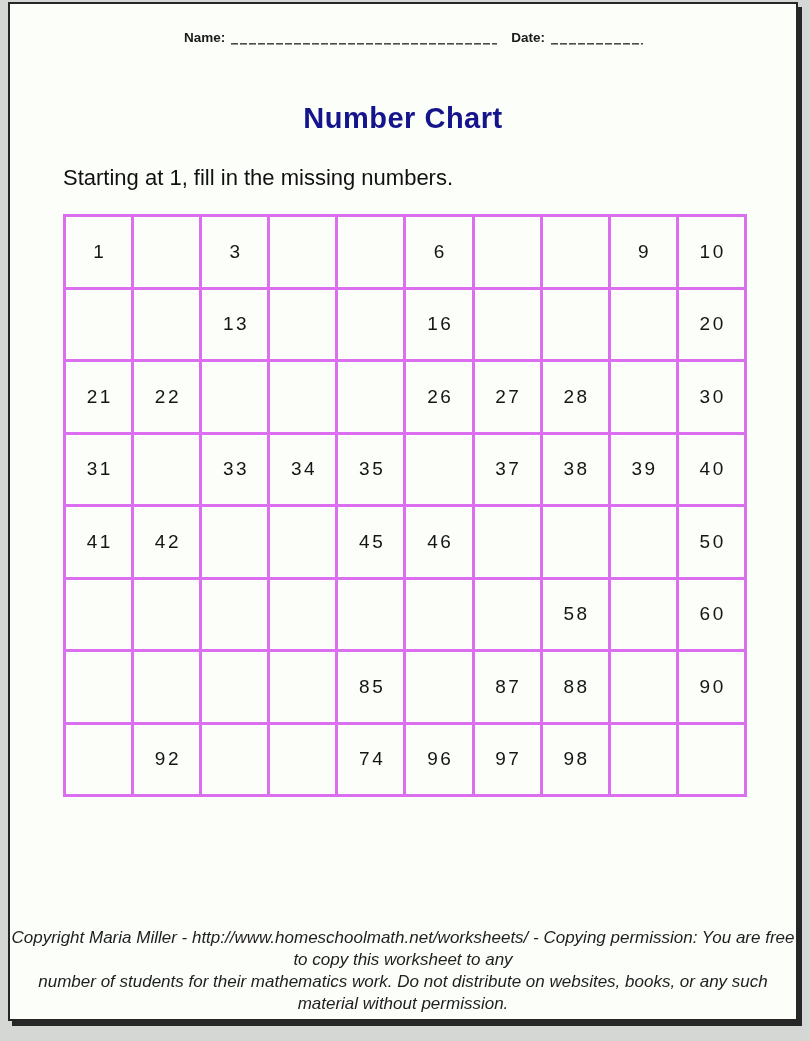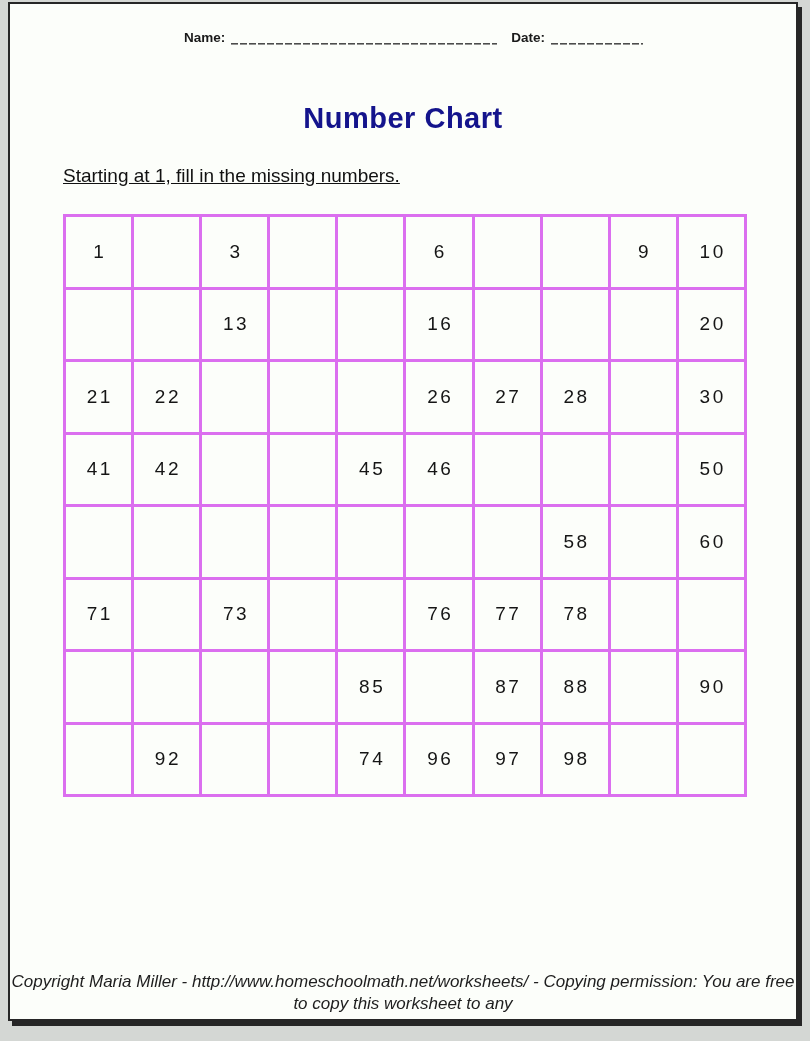--- a/index.html
+++ b/index.html
@@ -34,21 +34,21 @@
   }
   .name-line{width:266px;margin-right:14px;}
   .date-line{width:92px;}
   .page-title{
     position:absolute;top:98px;left:0;width:100%;
     text-align:center;font-size:29px;font-weight:bold;
     color:var(--title-color);letter-spacing:0.5px;
   }
   .instruction{
     position:absolute;top:161px;left:53px;
-    font-size:19px;color:#111;text-decoration:underline;
+    font-size:22px;color:#111;
   }
   table.number-grid{
     position:absolute;top:210px;left:53px;
     width:684px;height:583px;
     border-collapse:collapse;table-layout:fixed;
   }
   table.number-grid td{
     border:3px solid var(--grid-line);
     text-align:center;vertical-align:middle;
     font-size:19px;letter-spacing:2.5px;text-indent:2.5px;
@@ -108,20 +108,32 @@
           <td></td>
           <td></td>
           <td></td>
           <td>26</td>
           <td>27</td>
           <td>28</td>
           <td></td>
           <td>30</td>
         </tr>
         <tr>
+          <td>31</td>
+          <td></td>
+          <td>33</td>
+          <td>34</td>
+          <td>35</td>
+          <td></td>
+          <td>37</td>
+          <td>38</td>
+          <td>39</td>
+          <td>40</td>
+        </tr>
+        <tr>
           <td>41</td>
           <td>42</td>
           <td></td>
           <td></td>
           <td>45</td>
           <td>46</td>
           <td></td>
           <td></td>
           <td></td>
           <td>50</td>
@@ -130,32 +142,20 @@
           <td></td>
           <td></td>
           <td></td>
           <td></td>
           <td></td>
           <td></td>
           <td></td>
           <td>58</td>
           <td></td>
           <td>60</td>
-        </tr>
-        <tr>
-          <td>71</td>
-          <td></td>
-          <td>73</td>
-          <td></td>
-          <td></td>
-          <td>76</td>
-          <td>77</td>
-          <td>78</td>
-          <td></td>
-          <td></td>
         </tr>
         <tr>
           <td></td>
           <td></td>
           <td></td>
           <td></td>
           <td>85</td>
           <td></td>
           <td>87</td>
           <td>88</td>
@@ -172,15 +172,16 @@
           <td>97</td>
           <td>98</td>
           <td></td>
           <td></td>
         </tr>
       </tbody>
   </table>
 
   <div class="footer">
     <div>Copyright Maria Miller - http://www.homeschoolmath.net/worksheets/ - Copying permission: You are free to copy this worksheet to any</div>
+    <div>number of students for their mathematics work. Do not distribute on websites, books, or any such material without permission.</div>
   </div>
 
 </div>
 
 </body></html>

